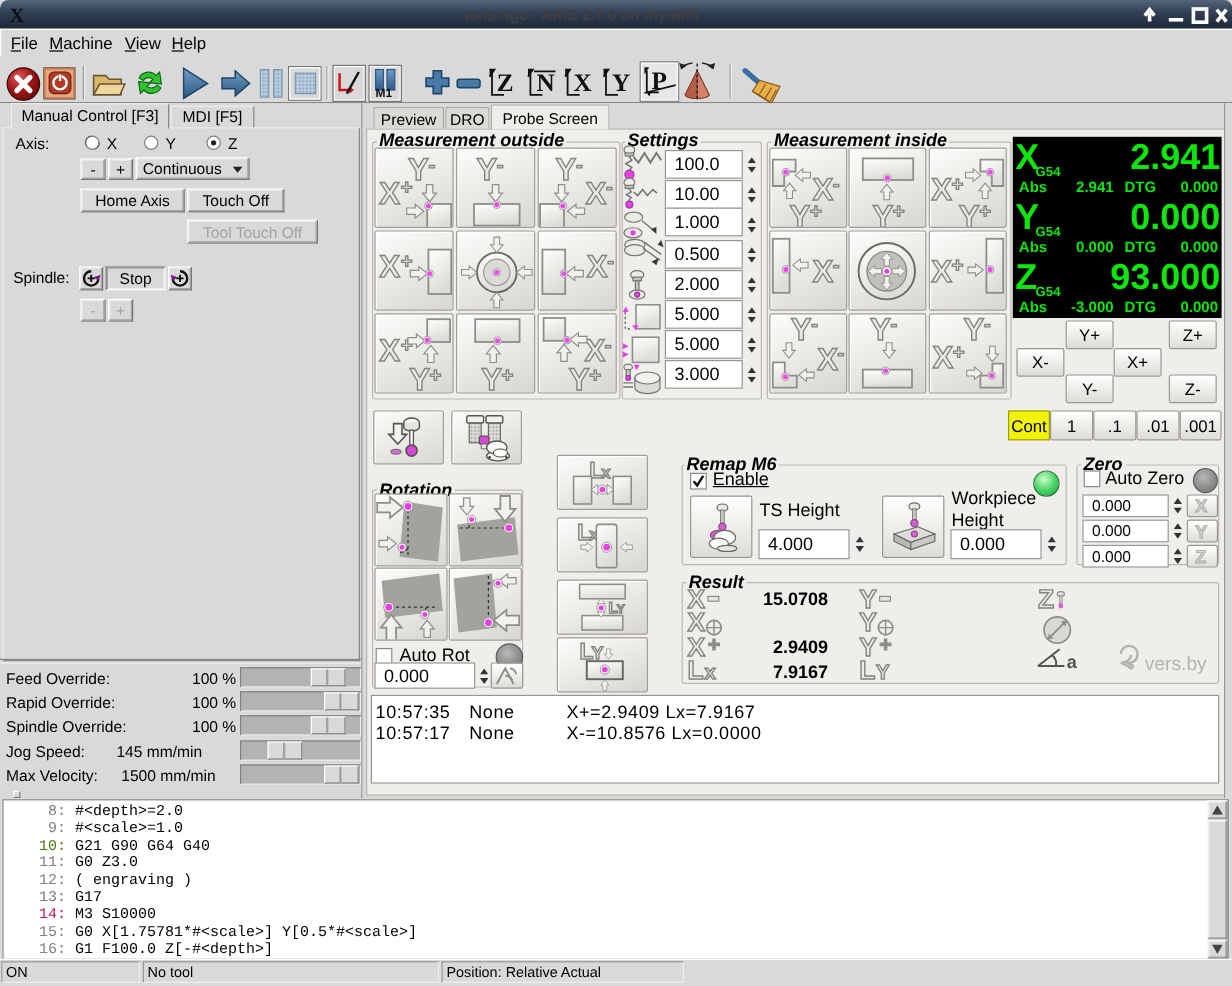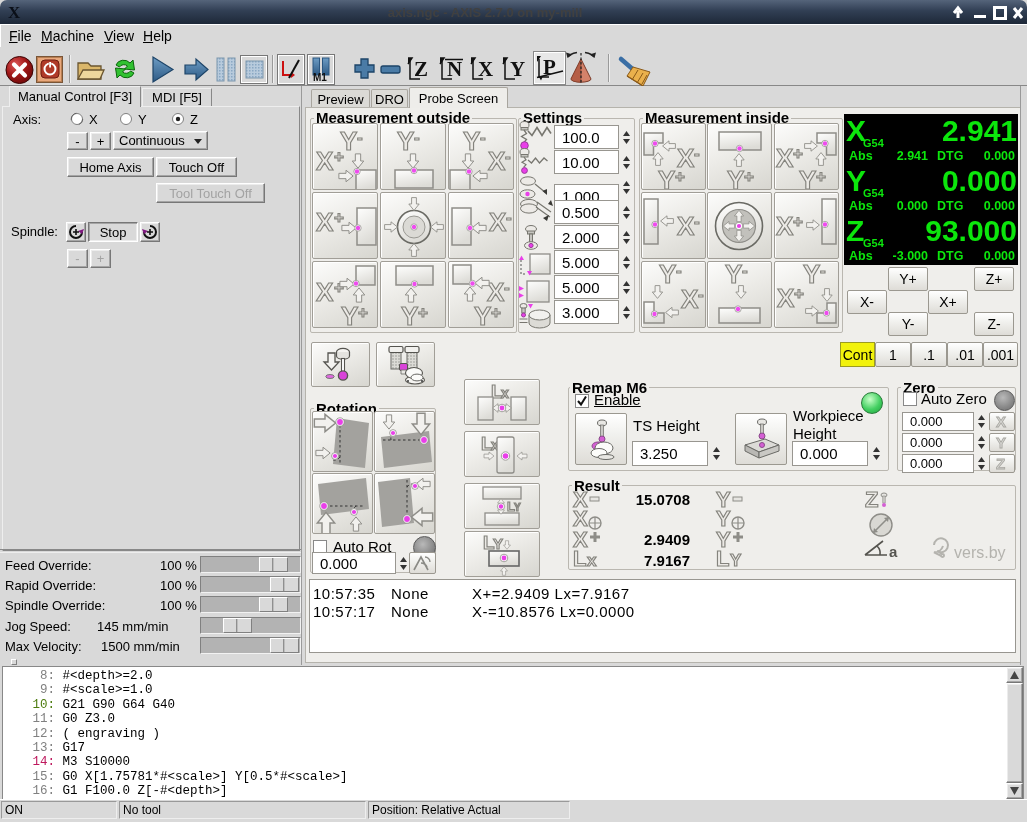--- a/index.html
+++ b/index.html
@@ -6,21 +6,21 @@
 body{width:1027px;height:822px;overflow:hidden;background:#d9d9d9;font-family:"Liberation Sans",sans-serif;position:relative;}
 .abs{position:absolute;}
 
 .tbtn{position:absolute;background:#d9d9d9;border-top:1px solid #ffffff;border-left:1px solid #ffffff;border-right:1px solid #777;border-bottom:1px solid #777;box-shadow:inset -1px -1px 0 #a5a5a5, inset 1px 1px 0 #ececec;font-size:13px;color:#000;display:flex;align-items:center;justify-content:center;box-sizing:border-box;}
 .tbtn.dis{color:#a3a3a3;}
 .tsunk{border-top:1px solid #777;border-left:1px solid #777;border-right:1px solid #fff;border-bottom:1px solid #fff;box-shadow:inset 1px 1px 0 #a5a5a5, inset -1px -1px 0 #ececec;}
 
 .g{font-size:14px;color:#000;}
 .gbtn{position:absolute;background:linear-gradient(#ffffff,#f1f1ee 40%,#dedcd7);border:1px solid #9b9890;border-radius:2px;box-sizing:border-box;display:flex;align-items:center;justify-content:center;}
 .gframe{position:absolute;border:1px solid #bab7b0;border-radius:2px;box-sizing:border-box;}
-.glabel{position:absolute;font-weight:bold;font-size:15px;background:#efeeeb;padding:0 2px;white-space:nowrap;}
+.glabel{position:absolute;font-weight:bold;font-size:15px;background:#efeeeb;padding:0 2px;white-space:nowrap;font-style:italic;}
 .entry{position:absolute;background:#fff;border:1px solid #989690;box-sizing:border-box;font-size:15px;display:flex;align-items:center;padding-left:7px;}
 .spin{position:absolute;width:11px;display:flex;flex-direction:column;align-items:center;justify-content:center;gap:3px;}
 .spin svg{display:block;}
 .lbl{position:absolute;white-space:nowrap;}
 .led{position:absolute;border-radius:50%;}
 .cb{position:absolute;width:14px;height:14px;background:#fff;border:1px solid #888;box-sizing:border-box;}
 .mono{font-family:"Liberation Mono",monospace;}
 .slider{position:absolute;width:101px;height:17px;background:#b3b3b3;border-top:1px solid #808080;border-left:1px solid #808080;border-right:1px solid #f2f2f2;border-bottom:1px solid #f2f2f2;box-sizing:border-box;}
 .slider:after{content:"";position:absolute;left:var(--hx);top:0px;width:29px;height:15px;background:#d9d9d9;border-top:1px solid #fff;border-left:1px solid #fff;border-right:1px solid #808080;border-bottom:1px solid #808080;box-sizing:border-box;}
 .slider:before{content:"";position:absolute;left:calc(var(--hx) + 13px);top:1px;width:2px;height:13px;background:#bdbdbd;border-left:1px solid #8f8f8f;z-index:2;box-sizing:border-box;}
@@ -367,21 +367,21 @@
   </div>
 <div class="entry" style="left:554px;top:150px;width:65px;height:24px;">10.00</div>
 <div class="spin" style="left:621px;top:150px;height:24px;">
     <svg width="7" height="5">
       <path d="M3.5,0 L7,5 L0,5 Z" fill="#333"></path>
     </svg>
     <svg width="7" height="5">
       <path d="M3.5,5 L7,0 L0,0 Z" fill="#333"></path>
     </svg>
   </div>
-<div class="entry" style="left:554px;top:184px;width:65px;height:24px;">1.000</div>
+<div class="entry" style="left:554px;top:173px;width:65px;height:24px;">1.000</div>
 <div class="spin" style="left:621px;top:175px;height:24px;">
     <svg width="7" height="5">
       <path d="M3.5,0 L7,5 L0,5 Z" fill="#333"></path>
     </svg>
     <svg width="7" height="5">
       <path d="M3.5,5 L7,0 L0,0 Z" fill="#333"></path>
     </svg>
   </div>
 <div class="entry" style="left:554px;top:200px;width:65px;height:24px;">0.500</div>
 <div class="spin" style="left:621px;top:200px;height:24px;">
@@ -684,21 +684,21 @@
 <ellipse cx="25" cy="8" rx="4.5" ry="3" fill="#e8e7e3" stroke="#6a6a66"></ellipse>
 <rect x="23.5" y="10" width="3" height="12" fill="#c9c8c4" stroke="#6a6a66" stroke-width="0.7"></rect>
 <circle cx="25" cy="24" r="3" fill="#d45fd4" stroke="#8a4a8a"></circle>
 <ellipse cx="21" cy="31" rx="6" ry="4" fill="#d45fd4" stroke="#8a4a8a"></ellipse>
 <ellipse cx="27" cy="33" rx="9" ry="6" fill="#fcfcfa" stroke="#6a6a66"></ellipse>
 <ellipse cx="22" cy="38" rx="8" ry="4.5" fill="#fcfcfa" stroke="#6a6a66"></ellipse>
 <ellipse cx="29" cy="42" rx="8" ry="2.5" fill="#e8e7e3" stroke="#6a6a66"></ellipse>
 </svg>
   </div>
 <div class="lbl g" style="left:633px;top:417px;font-size:15px;">TS Height</div>
-<div class="entry" style="left:632px;top:441px;width:76px;height:25px;">3.250</div>
+<div class="entry" style="left:632px;top:441px;width:76px;height:25px;">4.000</div>
 <div class="spin" style="left:711px;top:441px;height:25px;">
     <svg width="7" height="5">
       <path d="M3.5,0 L7,5 L0,5 Z" fill="#333"></path>
     </svg>
     <svg width="7" height="5">
       <path d="M3.5,5 L7,0 L0,0 Z" fill="#333"></path>
     </svg>
   </div>
 <div class="gbtn" id="wpbtn" style="left:735px;top:413px;width:52px;height:52px;">
     <svg width="48" height="48">

